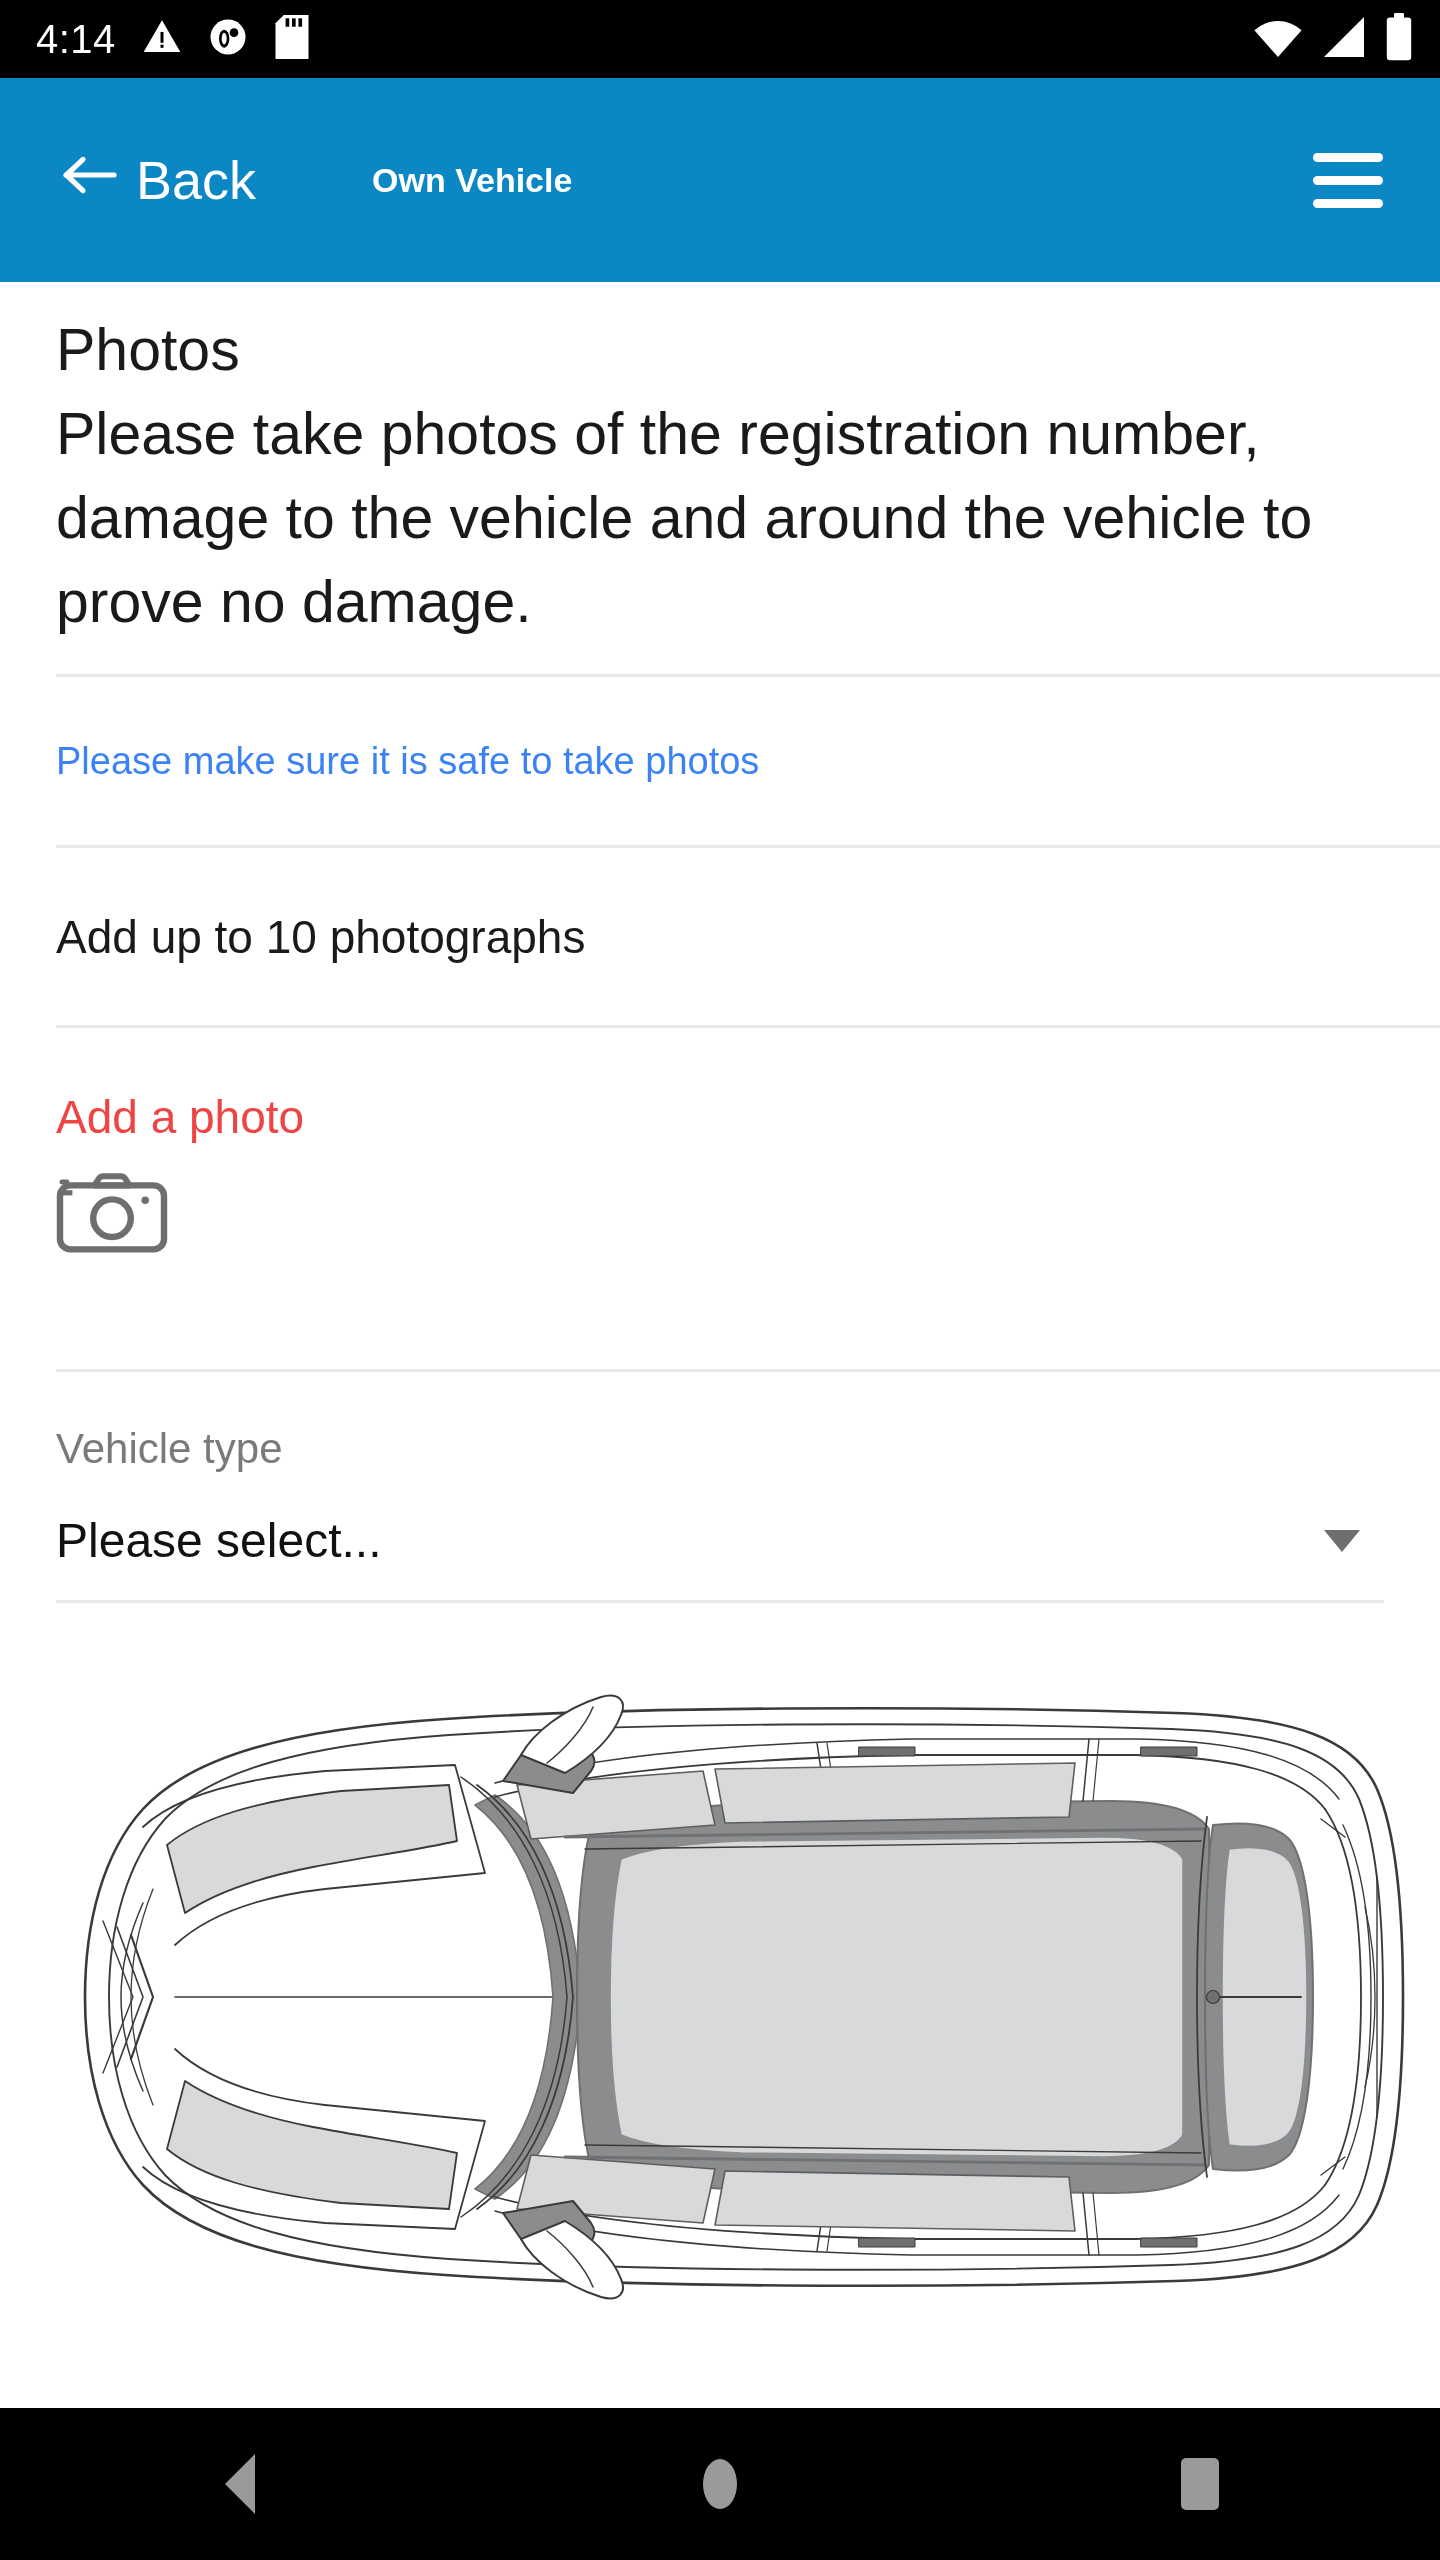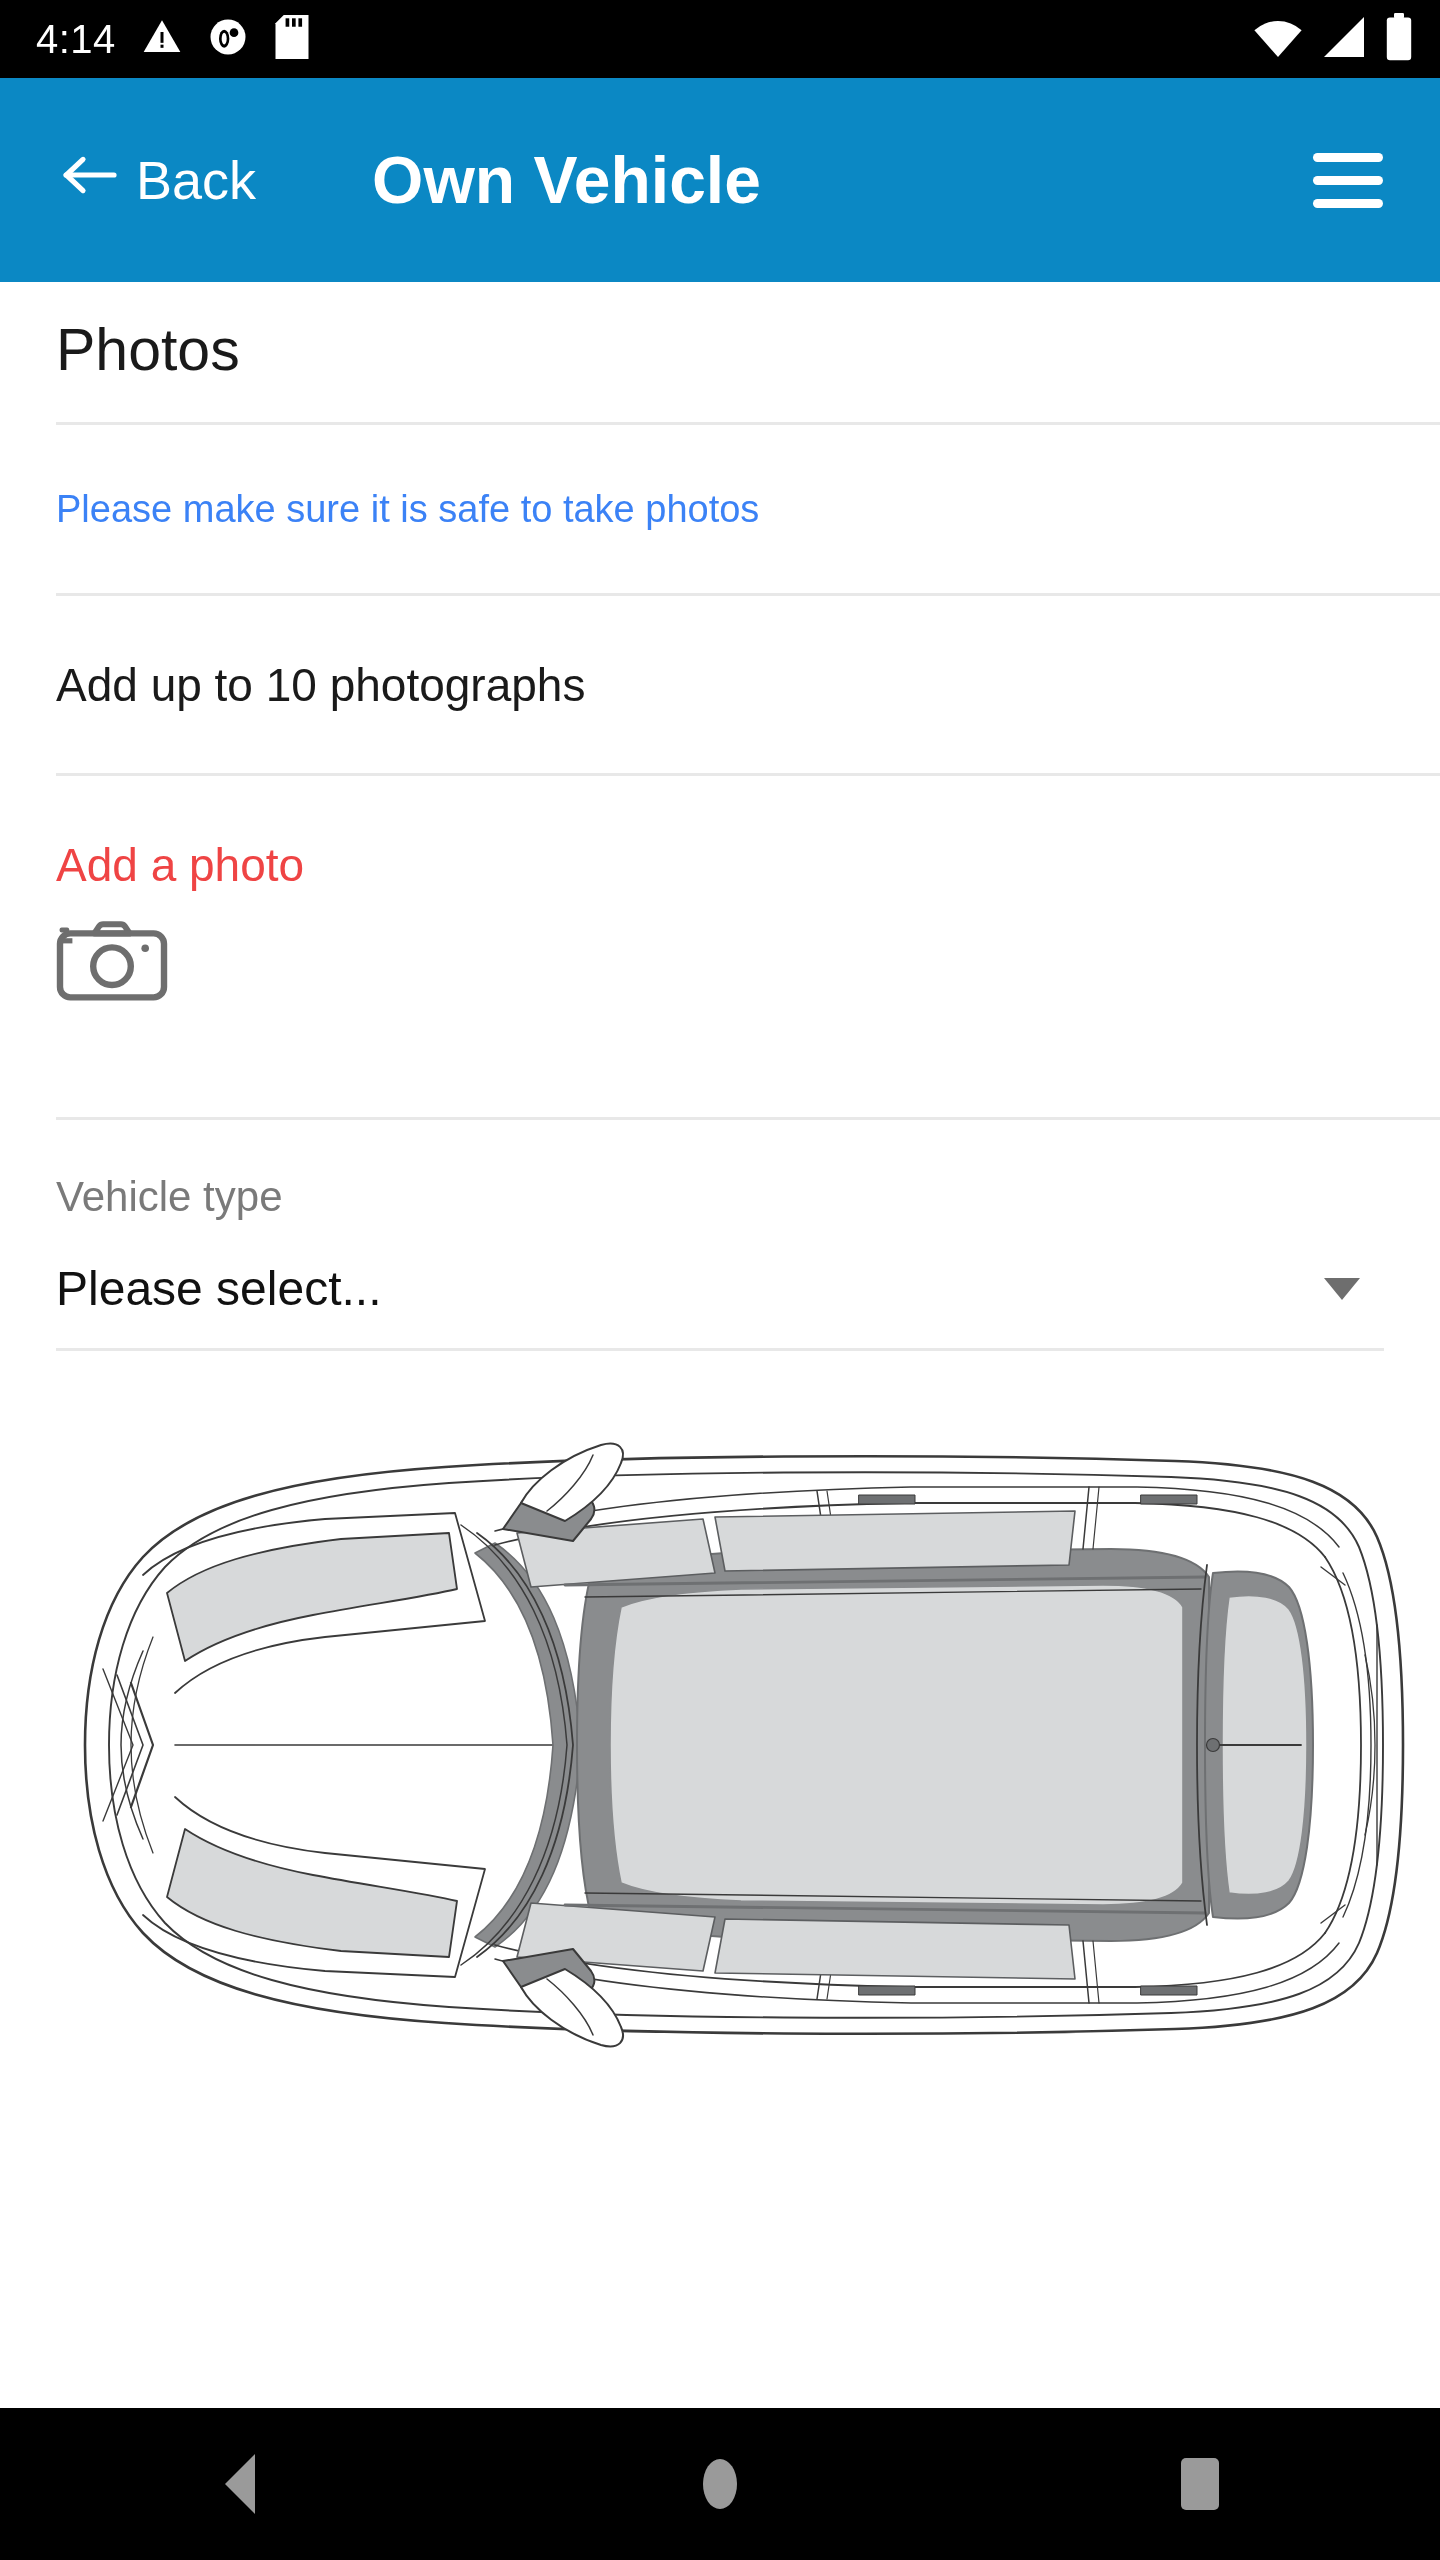--- a/index.html
+++ b/index.html
@@ -70,21 +70,21 @@
   }
   #back-arrow-icon { display: block; }
   #back-label {
     color: #ffffff;
     font-size: 54px;
     font-weight: 400;
     line-height: 1;
   }
   #app-bar-title {
     color: #ffffff;
-    font-size: 66px;
+    font-size: 34px;
     font-weight: 700;
     line-height: 1;
     margin-left: 116px;
     white-space: nowrap;
   }
   #menu-button {
     margin-left: auto;
     width: 96px;
     height: 96px;
     display: flex;
@@ -317,20 +317,21 @@
       <span class="bar"></span>
       <span class="bar"></span>
       <span class="bar"></span>
     </div>
   </div>
 
   <div id="content">
 
     <div id="intro-block">
       <div class="body-text">Photos</div>
+      <div class="body-text">Please take photos of the registration number, damage to the vehicle and around the vehicle to prove no damage.</div>
     </div>
 
     <div class="divider"></div>
 
     <div id="safety-block">
       <div id="safety-text">Please make sure it is safe to take photos</div>
     </div>
 
     <div class="divider"></div>
 

